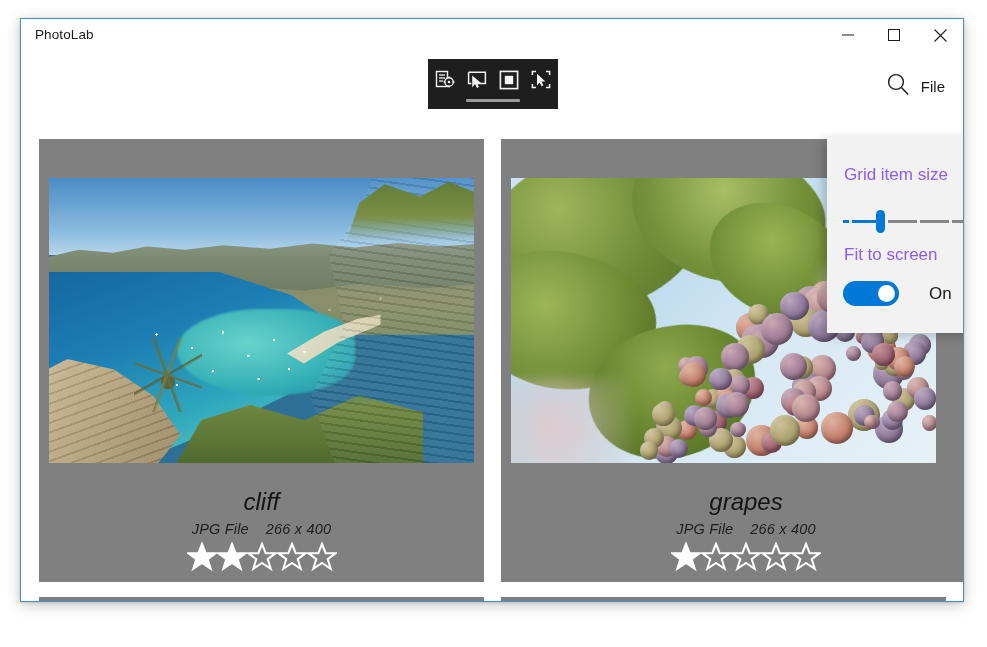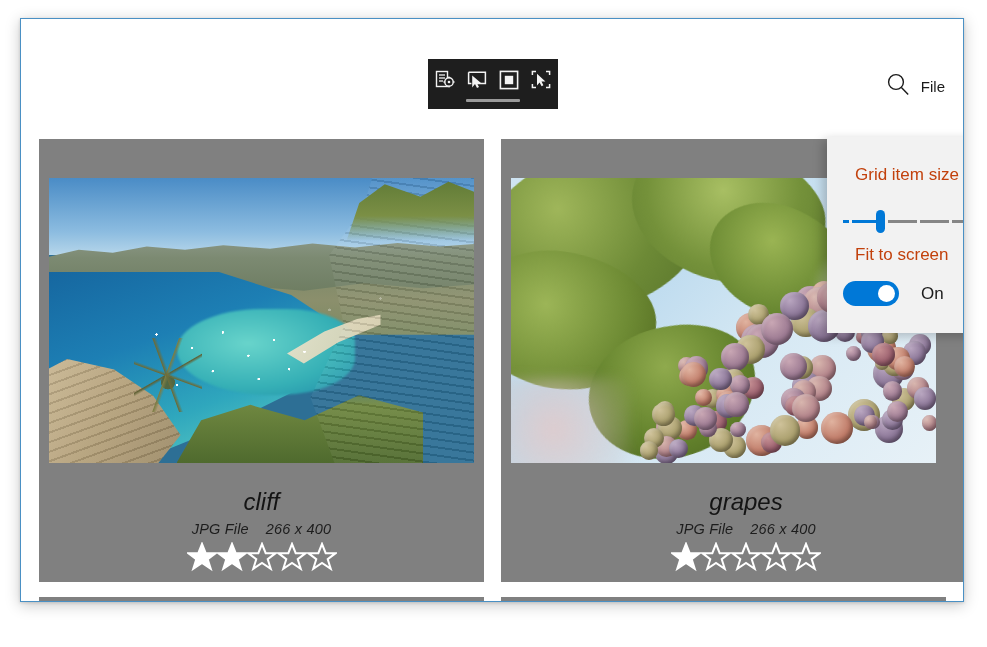--- a/index.html
+++ b/index.html
@@ -97,34 +97,34 @@
 
   
   .flyout {
     position: absolute; left: 806px; top: 118px;
     width: 158px; height: 196px;
     background: #f2f2f2;
     box-shadow: -4px 3px 10px rgba(0,0,0,0.22);
     z-index: 40;
   }
   .flyout .fl-label {
-    position: absolute; left: 28px; font-size: 17px; color: #c2410c; font-weight: 400;
+    position: absolute; left: 17px; font-size: 17px; color: #8b5cf6; font-weight: 400;
   }
   .fl-label.l1 { top: 28px; }
   .fl-label.l2 { top: 108px; }
 
   .slider { position: absolute; left: 16px; top: 73px; width: 126px; height: 24px; }
   .sl-ticks { position: absolute; left: 0; top: 10px; width: 126px; height: 3px; }
   .sl-seg { position: absolute; top: 0; height: 3px; }
   .sl-thumb {
     position: absolute; left: 33px; top: 0px;
     width: 9px; height: 23px; border-radius: 5px; background: #0078d7;
   }
 
-  .toggle { position: absolute; left: 16px; top: 144px; display: flex; align-items: center; gap: 22px; }
+  .toggle { position: absolute; left: 16px; top: 144px; display: flex; align-items: center; gap: 30px; }
   .tg-track {
     width: 56px; height: 25px; border-radius: 13px; background: #0078d7;
     position: relative;
   }
   .tg-knob {
     position: absolute; right: 4px; top: 4px;
     width: 17px; height: 17px; border-radius: 50%; background: #ffffff;
   }
   .tg-state { font-size: 17px; color: #1b1b1b; }
 
@@ -225,20 +225,41 @@
   .gr-shine { position:absolute; right:6%; top:28%; width:26%; height:24%;
       background: radial-gradient(circle, rgba(255,255,255,.9), rgba(255,255,255,0) 70%); filter: blur(3px); }
 </style>
 </head>
 <body>
 
 <div id="root">
 
   <div class="window">
 
+    <div class="titlebar">
+      <div class="app-title">PhotoLab</div>
+      <div class="wbtns">
+        <div class="wbtn">
+          <svg width="12" height="12" viewBox="0 0 12 12">
+              <line x1="0" y1="6" x2="12" y2="6" stroke="#1b1b1b" stroke-width="1"></line>
+            </svg>
+        </div>
+        <div class="wbtn">
+          <svg width="12" height="12" viewBox="0 0 12 12">
+              <rect x="0.5" y="0.5" width="11" height="11" fill="none" stroke="#1b1b1b" stroke-width="1"></rect>
+            </svg>
+        </div>
+        <div class="wbtn">
+          <svg width="13" height="13" viewBox="0 0 13 13">
+              <line x1="0.5" y1="0.5" x2="12.5" y2="12.5" stroke="#1b1b1b" stroke-width="1.1"></line>
+              <line x1="12.5" y1="0.5" x2="0.5" y2="12.5" stroke="#1b1b1b" stroke-width="1.1"></line>
+            </svg>
+        </div>
+      </div>
+    </div>
 
 
     <div class="zoom-cmd">
       <span>
         <svg width="26" height="26" viewBox="0 0 26 26">
           <circle cx="11" cy="11" r="7.4" fill="none" stroke="#1b1b1b" stroke-width="1.4"></circle>
           <line x1="16.4" y1="16.4" x2="23.2" y2="23.6" stroke="#1b1b1b" stroke-width="1.4"></line>
         </svg>
       </span>
       <span class="label">File</span>

